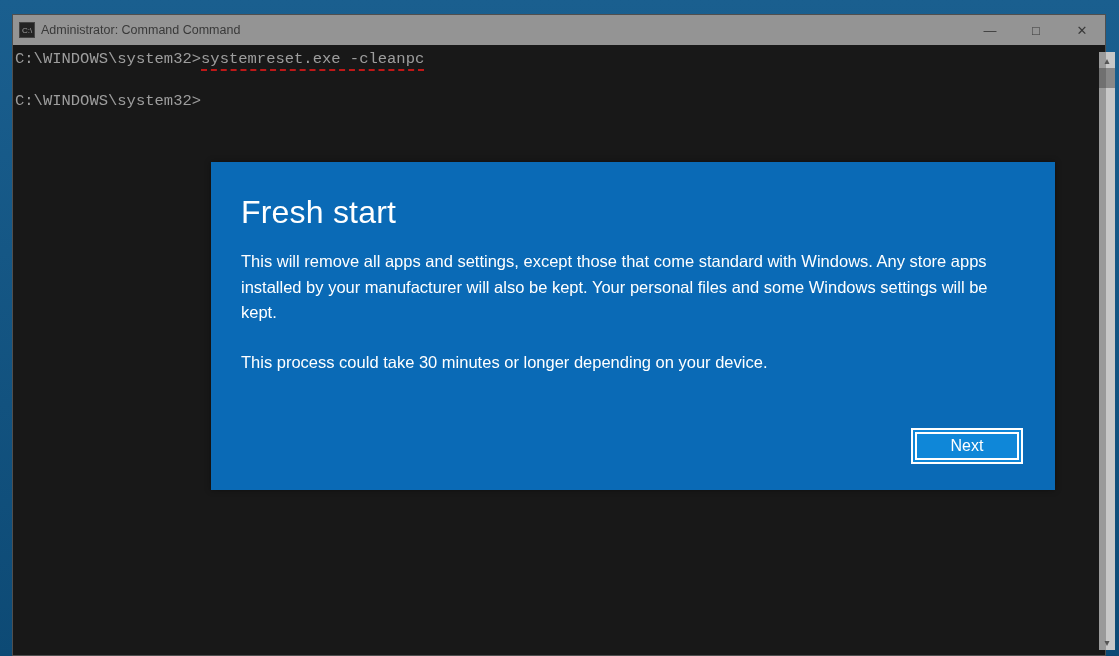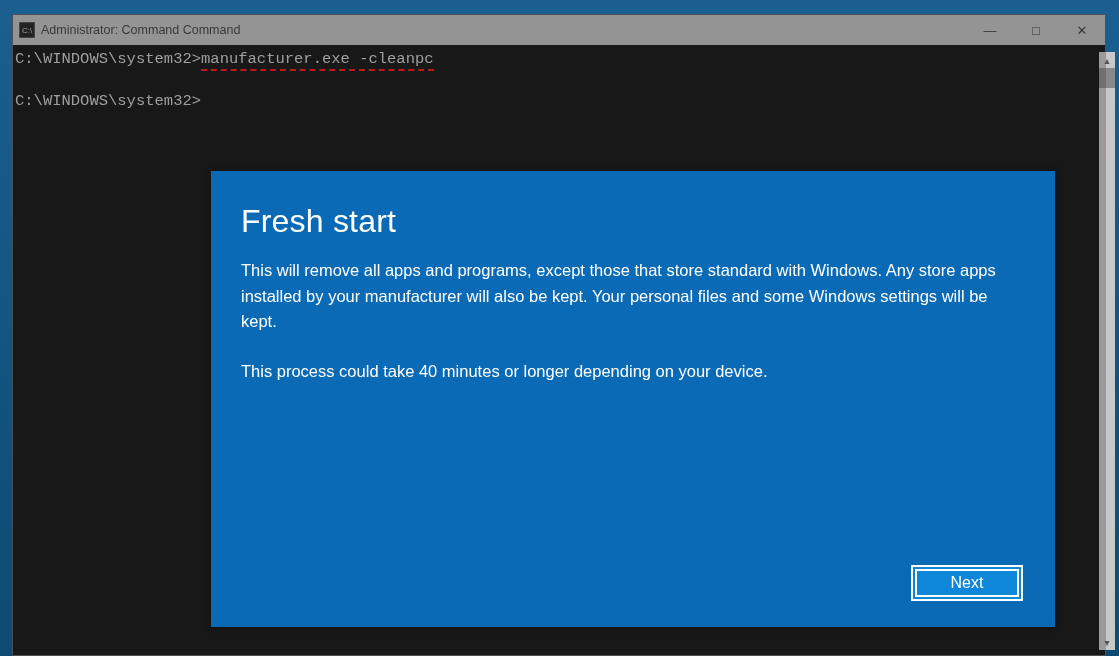--- a/index.html
+++ b/index.html
@@ -115,24 +115,24 @@
     left: 12px;
     width: 1094px;
     height: 642px;
     background: rgba(70,70,70,0.35);
     pointer-events: none;
   }
 
   
   .dialog {
     position: absolute;
-    top: 171px;
+    top: 162px;
     left: 211px;
     width: 844px;
-    height: 456px;
+    height: 328px;
     background: #0a6ab6;
     color: #fff;
     padding: 32px 30px 24px 30px;
     display: flex;
     flex-direction: column;
     box-shadow: 0 0 6px rgba(0,0,0,0.4);
   }
   .dialog-title {
     font-size: 32px;
     font-weight: 300;
@@ -181,36 +181,36 @@
   <div class="cmd-titlebar">
     <div class="icon">C:\</div>
     <div>Administrator: Command Command</div>
     <div class="cmd-win-controls">
       <div class="ctl">—</div>
       <div class="ctl">□</div>
       <div class="ctl">✕</div>
     </div>
   </div>
   <div class="cmd-body">
-    <div class="cmd-line"><span>C:\WINDOWS\system32&gt;</span><span class="typed-cmd">manufacturer.exe -cleanpc</span></div>
+    <div class="cmd-line"><span>C:\WINDOWS\system32&gt;</span><span class="typed-cmd">systemreset.exe -cleanpc</span></div>
     <div class="cmd-line">&nbsp;</div>
     <div class="cmd-line"><span>C:\WINDOWS\system32&gt;</span></div>
   </div>
 </div>
 
 <div class="cmd-scroll">
   <div class="arrow">▴</div>
   <div class="thumb"></div>
   <div class="arrow">▾</div>
 </div>
 
 <div class="dim-overlay"></div>
 
 <div class="dialog">
   <div class="dialog-title">Fresh start</div>
   <div class="dialog-body">
-    <p>This will remove all apps and programs, except those that store standard with Windows. Any store apps installed by your manufacturer will also be kept. Your personal files and some Windows settings will be kept.</p>
-    <p>This process could take 40 minutes or longer depending on your device.</p>
+    <p>This will remove all apps and settings, except those that come standard with Windows. Any store apps installed by your manufacturer will also be kept. Your personal files and some Windows settings will be kept.</p>
+    <p>This process could take 30 minutes or longer depending on your device.</p>
   </div>
   <div class="dialog-buttons">
     <button class="btn primary">Next</button>
   </div>
 </div>
 
 </body></html>

